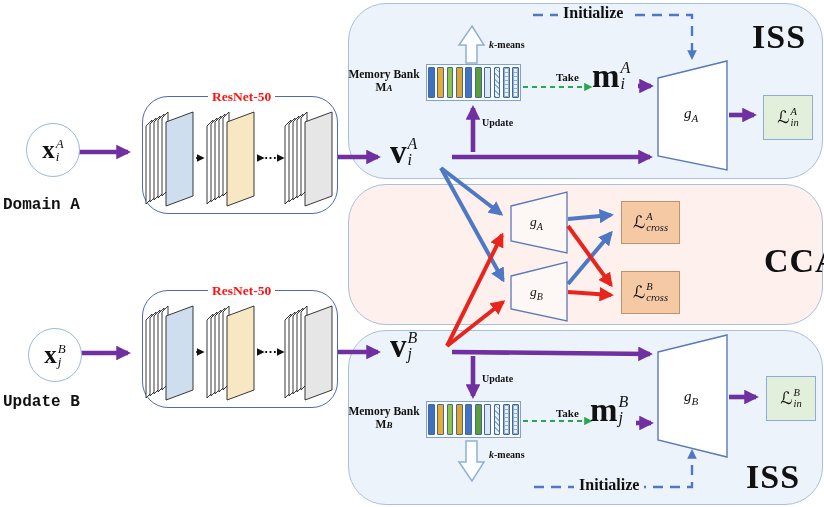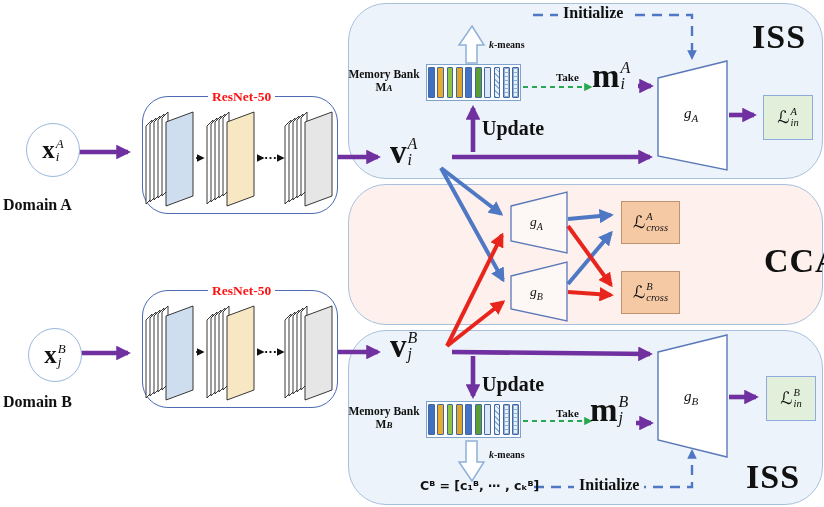--- a/index.html
+++ b/index.html
@@ -26,24 +26,24 @@
   .math-x .mbase{font-size:25px;}
   .math-x .mscripts{font-size:13px;}
   .loss .mbase{font-weight:normal;font-style:italic;font-family:"DejaVu Serif","DejaVu Sans",serif;}
   .lossbox{position:absolute;display:flex;align-items:center;justify-content:center;}
   .loss-in{background:#e2efda;border:1.4px solid #8faadc;}
   .loss-cross{background:#f6c9a5;border:1px solid #bf9270;}
   .loss .mbase{font-size:17px;}
   .loss .mscripts{font-size:10.5px;font-style:italic;}
   
   .blabel{position:absolute;font-weight:bold;white-space:nowrap;}
-  .domain-label{font-size:16px;}
+  .domain-label{font-size:16px;font-family:Liberation Mono, monospace;}
   .module-label{font-size:34px;letter-spacing:1px;}
   .init-label{font-size:16px;background:#edf3fa;padding:0 5px;}
-  .update-label{font-size:20px;}
+  .update-label{font-size:10px;}
   .take-label{font-size:11px;background:#edf3fa;padding:0 2px;}
   .kmeans-label{font-size:10px;}
   .kmeans-label .kital{font-style:italic;}
   .formula{position:absolute;font-size:12.5px;font-weight:bold;white-space:nowrap;
            font-family:"DejaVu Sans","DejaVu Serif",serif;font-weight:600;}
   
   .mb-label{position:absolute;width:82px;text-align:center;font-weight:bold;font-size:11.5px;line-height:1.15;}
   .mb-label .msub{font-style:italic;font-size:9px;}
   .mb-box{position:absolute;width:95px;height:37px;border:1.2px solid #7da3cc;background:#fbfdff;
           display:flex;align-items:center;justify-content:center;gap:2.6px;padding:0 1px;box-sizing:border-box;}
@@ -200,21 +200,21 @@
 
   <div class="incircle toplayer" style="left:28px;top:328px;">
     <span class="math math-x" style="position:static;">
       <span class="mbase">x</span>
       <span class="mscripts">
           <span>B</span>
           <span>j</span>
         </span>
     </span>
   </div>
-  <div class="blabel domain-label toplayer" style="left:3px;top:393px;">Domain B</div>
+  <div class="blabel domain-label toplayer" style="left:3px;top:393px;">Update B</div>
 
   <div class="resnet-label toplayer" style="left:208px;top:89px;">ResNet-50</div>
   <div class="resnet-label toplayer" style="left:208px;top:283px;">ResNet-50</div>
   <div class="dots toplayer abs" style="left:264px;top:150px;">⋯</div>
   <div class="dots toplayer abs" style="left:264px;top:344px;">⋯</div>
 
   <div class="blabel module-label toplayer" style="left:752px;top:18px;">ISS</div>
   <div class="blabel init-label toplayer" style="left:558px;top:4px;">Initialize</div>
   <div class="blabel kmeans-label toplayer" style="left:489px;top:39px;"><span class="kital">k</span><span>-means</span></div>
 
@@ -322,21 +322,20 @@
 
   <div class="math math-big toplayer" style="left:590px;top:394px;">
     <span class="mbase">m</span>
     <span class="mscripts">
         <span>B</span>
         <span>j</span>
       </span>
   </div>
 
   <div class="blabel kmeans-label toplayer" style="left:489px;top:449px;"><span class="kital">k</span><span>-means</span></div>
-  <div class="formula toplayer" style="left:420px;top:478px;">Cᴮ = [c₁ᴮ, ⋯ , cₖᴮ]</div>
   <div class="blabel init-label toplayer" style="left:574px;top:476px;">Initialize</div>
 
   <div class="glabel toplayer" style="left:684px;top:388px;"><span>g</span><span class="gsub">B</span></div>
 
   <div class="lossbox loss-in toplayer" style="left:766px;top:376px;width:48px;height:43px;">
     <span class="math loss" style="position:static;">
       <span class="mbase">ℒ</span>
       <span class="mscripts">
           <span>B</span>
           <span>in</span>

